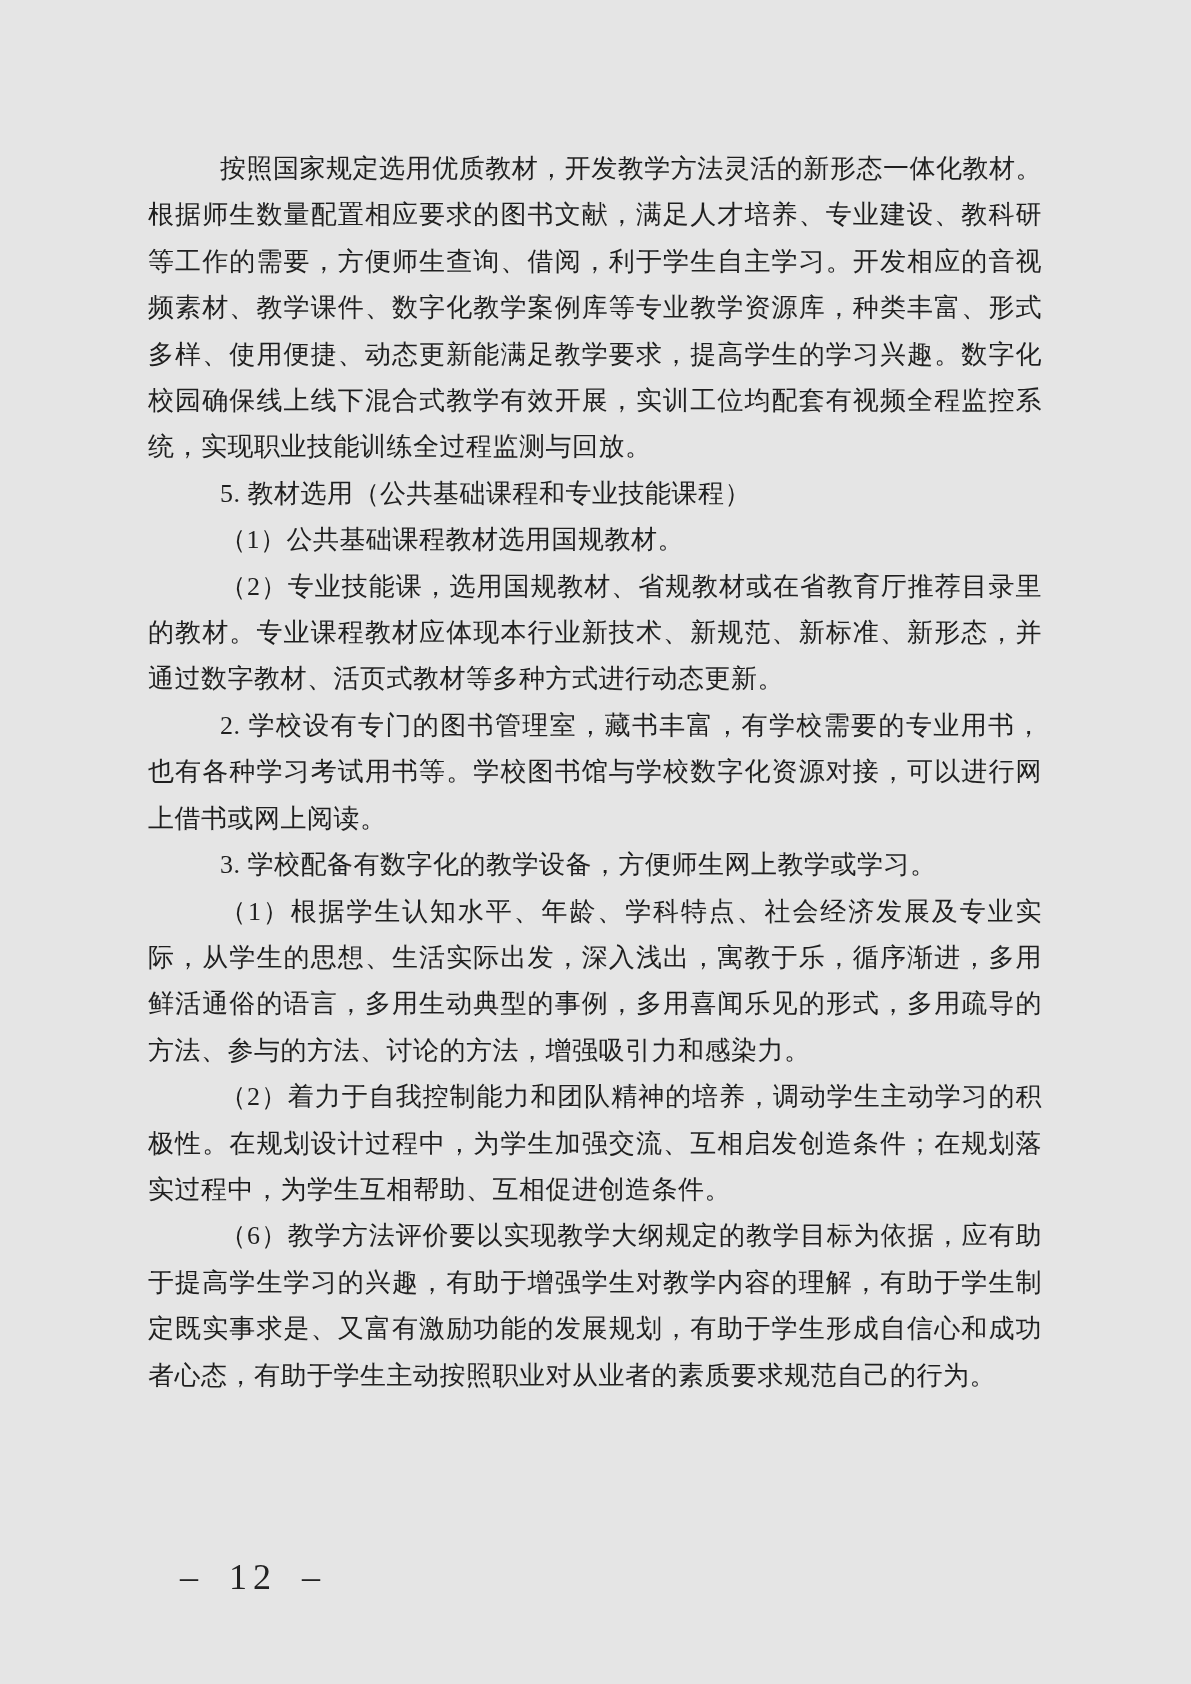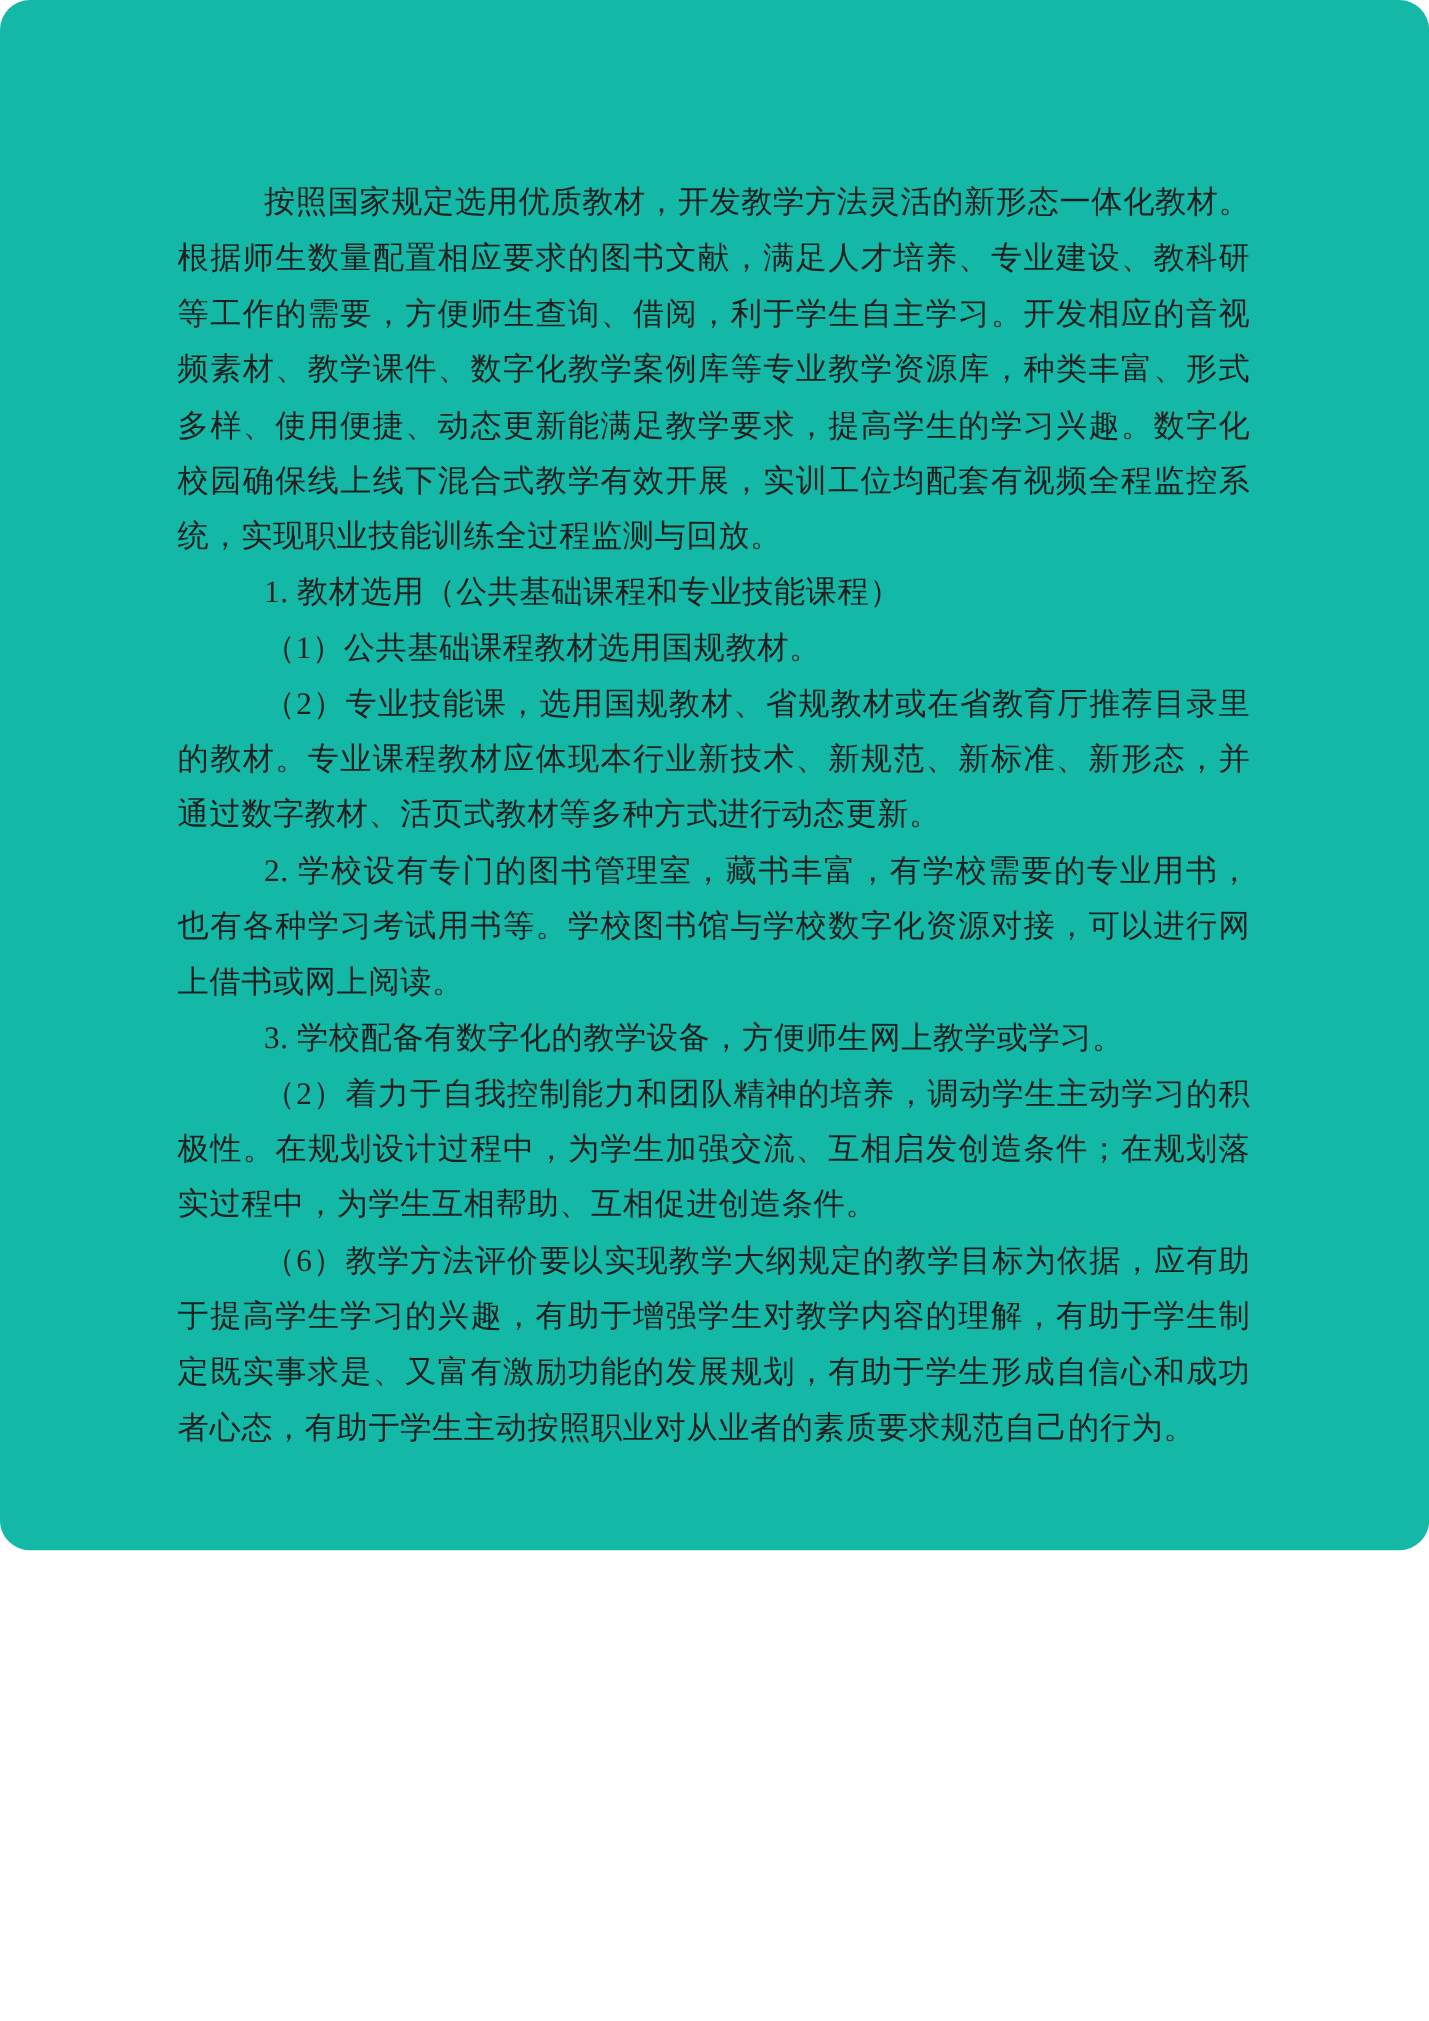--- a/index.html
+++ b/index.html
@@ -3,26 +3,25 @@
 <meta charset="utf-8">
 <style>
   html, body {
     margin: 0;
     padding: 0;
     background: #ffffff;
   }
   .page {
     position: relative;
     width: 1191px;
-    height: 1292px;
-    background: #14b8a6;
+    height: 1684px;
+    background: #e5e5e5;
     overflow: hidden;
     font-family: "Liberation Serif", "DejaVu Serif", serif;
     color: #1f1f1f;
-    border-radius: 25px;
   }
   .doc {
     position: absolute;
     left: 148px;
     top: 146px;
     width: 894px;
     font-size: 26px;
     line-height: 46.4px;
     text-align: justify;
     letter-spacing: 0.5px;
@@ -47,23 +46,24 @@
     color: #222222;
     font-family: "Liberation Serif", "DejaVu Serif", serif;
   }
 </style>
 </head>
 <body>
 
 <div class="page">
   <div class="doc">
     <p>按照国家规定选用优质教材，开发教学方法灵活的新形态一体化教材。根据师生数量配置相应要求的图书文献，满足人才培养、专业建设、教科研等工作的需要，方便师生查询、借阅，利于学生自主学习。开发相应的音视频素材、教学课件、数字化教学案例库等专业教学资源库，种类丰富、形式多样、使用便捷、动态更新能满足教学要求，提高学生的学习兴趣。数字化校园确保线上线下混合式教学有效开展，实训工位均配套有视频全程监控系统，实现职业技能训练全过程监测与回放。</p>
-    <p>1. 教材选用（公共基础课程和专业技能课程）</p>
+    <p>5. 教材选用（公共基础课程和专业技能课程）</p>
     <p>（1）公共基础课程教材选用国规教材。</p>
     <p>（2）专业技能课，选用国规教材、省规教材或在省教育厅推荐目录里的教材。专业课程教材应体现本行业新技术、新规范、新标准、新形态，并通过数字教材、活页式教材等多种方式进行动态更新。</p>
     <p>2. 学校设有专门的图书管理室，藏书丰富，有学校需要的专业用书，也有各种学习考试用书等。学校图书馆与学校数字化资源对接，可以进行网上借书或网上阅读。</p>
     <p>3. 学校配备有数字化的教学设备，方便师生网上教学或学习。</p>
+    <p>（1）根据学生认知水平、年龄、学科特点、社会经济发展及专业实际，从学生的思想、生活实际出发，深入浅出，寓教于乐，循序渐进，多用鲜活通俗的语言，多用生动典型的事例，多用喜闻乐见的形式，多用疏导的方法、参与的方法、讨论的方法，增强吸引力和感染力。</p>
     <p>（2）着力于自我控制能力和团队精神的培养，调动学生主动学习的积极性。在规划设计过程中，为学生加强交流、互相启发创造条件；在规划落实过程中，为学生互相帮助、互相促进创造条件。</p>
     <p>（6）教学方法评价要以实现教学大纲规定的教学目标为依据，应有助于提高学生学习的兴趣，有助于增强学生对教学内容的理解，有助于学生制定既实事求是、又富有激励功能的发展规划，有助于学生形成自信心和成功者心态，有助于学生主动按照职业对从业者的素质要求规范自己的行为。</p>
   </div>
 
   <div class="footer">– 12 –</div>
 </div>
 
 </body></html>

